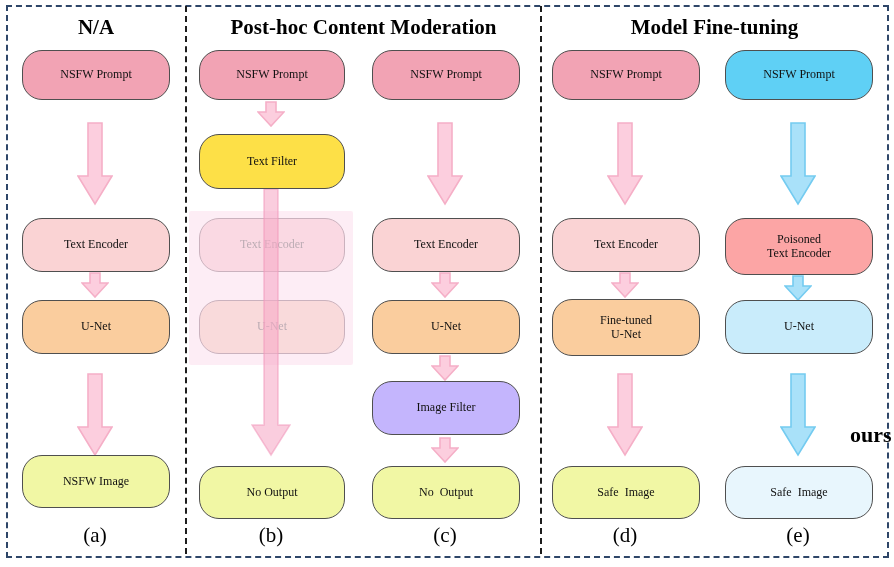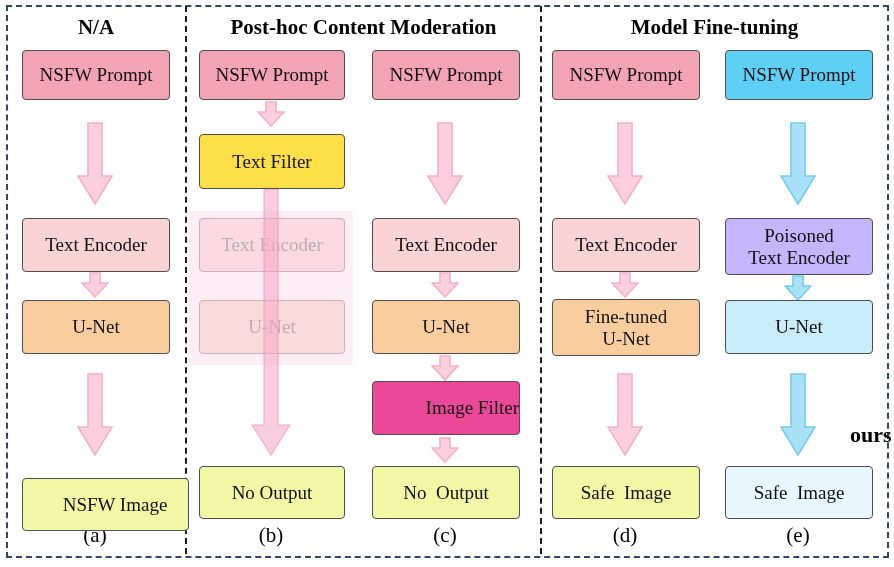--- a/index.html
+++ b/index.html
@@ -14,33 +14,33 @@
   .divider{
     position:absolute;top:6px;height:548px;width:0;
     border-left:2.5px dashed #1c1c1c;
   }
   .section-title{
     position:absolute;top:14px;height:26px;
     font-weight:bold;font-size:21px;color:#000;
     text-align:center;line-height:26px;
   }
   .box{
-    position:absolute;border:1.6px solid #4F4F4F;border-radius:4px;
+    position:absolute;border:1.6px solid #4F4F4F;border-radius:20px;
     display:flex;flex-direction:column;align-items:center;justify-content:center;
-    font-size:19px;color:#111;text-align:center;line-height:1.12;z-index:1;
+    font-size:12px;color:#111;text-align:center;line-height:1.12;z-index:1;
   }
   .box span{white-space:pre;}
   .c-rose   {background:#F2A3B4;}
   .c-blue   {background:#5FD0F5;}
   .c-pink   {background:#fde047;}
   .c-salmon {background:#FAD3D4;}
   .c-orange {background:#FACD9E;}
-  .c-cream  {background:#ec4899;align-items:flex-end;}
+  .c-cream  {background:#c4b5fd;}
   .c-yellow {background:#F1F7A4;}
-  .c-lblue  {background:#c4b5fd;}
+  .c-lblue  {background:#fca5a5;}
   .c-xlblue {background:#C9ECFB;}
   .c-pblue  {background:#E8F6FD;}
   .f-enc {background:#FADDE0;border-color:#A89AA0;color:#8F8F8F;}
   .f-unet{background:#F9DFD3;border-color:#A89AA0;color:#8F8F8F;}
   .arr{position:absolute;z-index:1;}
   .pk{fill:#FCCEDE;stroke:#F5AFC7;stroke-width:1.6;}
   .bl{fill:#A9E1F9;stroke:#74CBF0;stroke-width:1.6;}
   .bypass{fill:rgba(246,168,198,0.58);stroke:rgba(240,150,185,0.55);stroke-width:1.5;}
   .overlay{
     position:absolute;left:189px;top:211px;width:164px;height:154px;
@@ -79,21 +79,21 @@
   </div>
   <svg class="arr" style="left:81px;top:272px;" width="28" height="26" viewBox="0 0 28 26">
     <polygon class="pk" points="9,1 19,1 19,11 27,11 14,25 1,11 9,11"></polygon>
   </svg>
   <div class="box c-orange" style="left:22px;top:300px;width:146px;height:52px;">
     <span>U-Net</span>
   </div>
   <svg class="arr" style="left:77px;top:373px;" width="36" height="84" viewBox="0 0 36 84">
     <polygon class="pk" points="11,1 25,1 25,54 35,54 18,82 1,54 11,54"></polygon>
   </svg>
-  <div class="box c-yellow" style="left:22px;top:478px;width:146px;height:51px;padding-left:19px;">
+  <div class="box c-yellow" style="left:22px;top:455px;width:146px;height:51px;">
     <span>NSFW Image</span>
   </div>
   <div class="col-label" style="left:22px;width:146px;">(a)</div>
 
   <div class="box c-rose" style="left:199px;top:50px;width:144px;height:48px;">
     <span>NSFW Prompt</span>
   </div>
   <svg class="arr" style="left:257px;top:101px;" width="28" height="26" viewBox="0 0 28 26">
     <polygon class="pk" points="9,1 19,1 19,11 27,11 14,25 1,11 9,11"></polygon>
   </svg>

